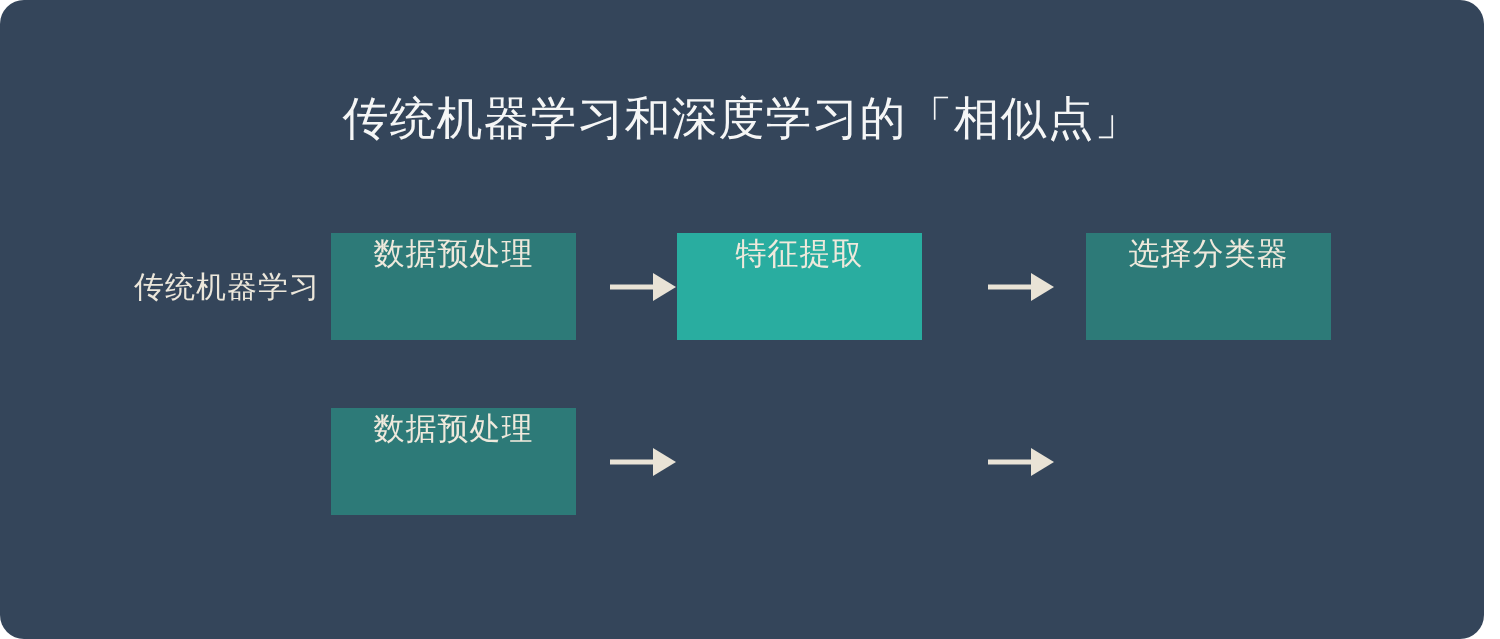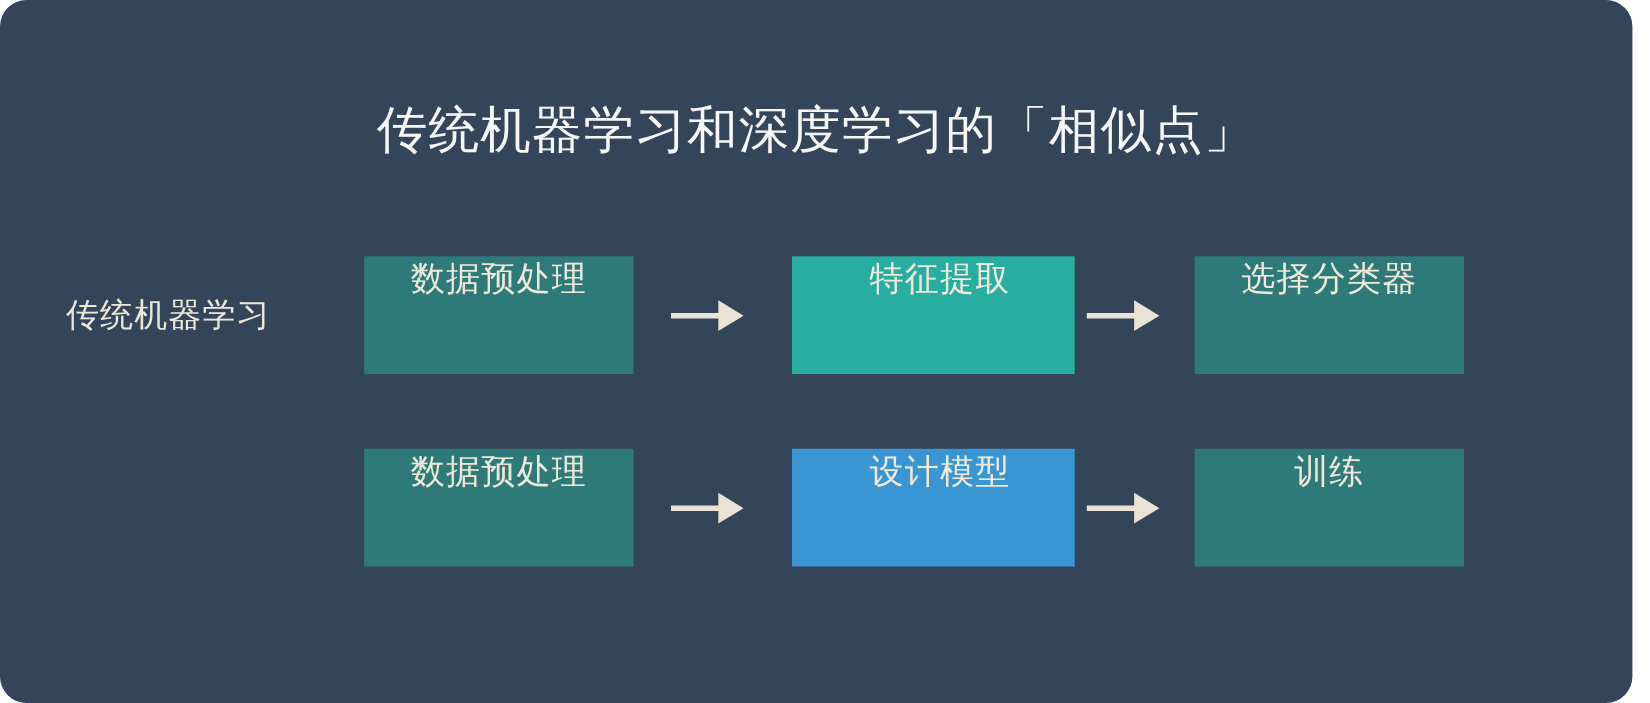--- a/index.html
+++ b/index.html
@@ -43,40 +43,40 @@
     height: 107px;
   }
   .row-1 { top: 233px; }
   .row-2 { top: 408px; }
   .row-label {
     position: absolute;
     left: 60px;
     width: 260px;
     top: 50%;
     transform: translateY(-50%);
-    text-align: left;
+    text-align: right;
     font-size: 30px;
     letter-spacing: 1px;
     color: var(--label-text, #ece7db);
     white-space: nowrap;
   }
   .box {
     position: absolute;
     top: 0;
     width: 245px;
     height: 107px;
     display: flex;
     justify-content: center;
     font-size: 31px;
     letter-spacing: 1px;
     color: var(--box-text, #efe9dc);
     white-space: nowrap;
   }
   .col-1 { left: 331px; }
-  .col-2 { left: 720px; padding-left: 12px; }
+  .col-2 { left: 677px; }
   .col-3 { left: 1086px; font-family: Liberation Mono, monospace; }
   .box--teal-dark   { background: var(--teal-dark, #2d7a78); }
   .box--teal-bright { background: var(--teal-bright, #29ada0); }
   .box--blue        { background: var(--blue, #3a96d2); }
   .arrow {
     position: absolute;
     top: 50%;
     transform: translateY(-50%);
     width: 68px;
     height: 30px;
@@ -136,30 +136,24 @@
         <span>数据预处理</span>
       </div>
 
       <div class="arrow arrow-a">
         <svg width="68" height="30" viewBox="0 0 68 30" aria-hidden="true">
           <line x1="1" y1="15" x2="46" y2="15"></line>
           <polygon points="44,1 67,15 44,29"></polygon>
         </svg>
       </div>
 
-      <div class="box box--blue col-2">
-        <span>设计模型</span>
-      </div>
 
       <div class="arrow arrow-b">
         <svg width="68" height="30" viewBox="0 0 68 30" aria-hidden="true">
           <line x1="1" y1="15" x2="46" y2="15"></line>
           <polygon points="44,1 67,15 44,29"></polygon>
         </svg>
       </div>
 
-      <div class="box box--teal-dark col-3">
-        <span>训练</span>
-      </div>
     </div>
 
   </div>
 </div>
 
 </body></html>

